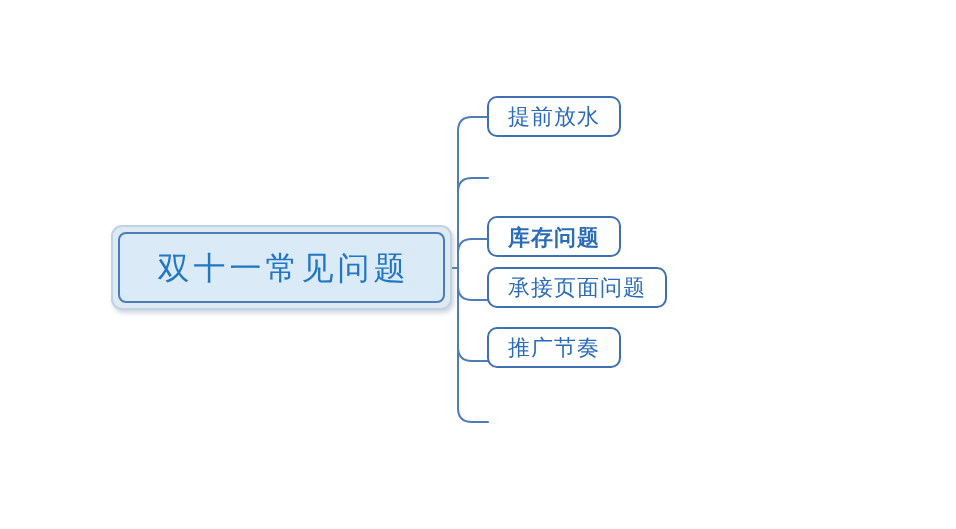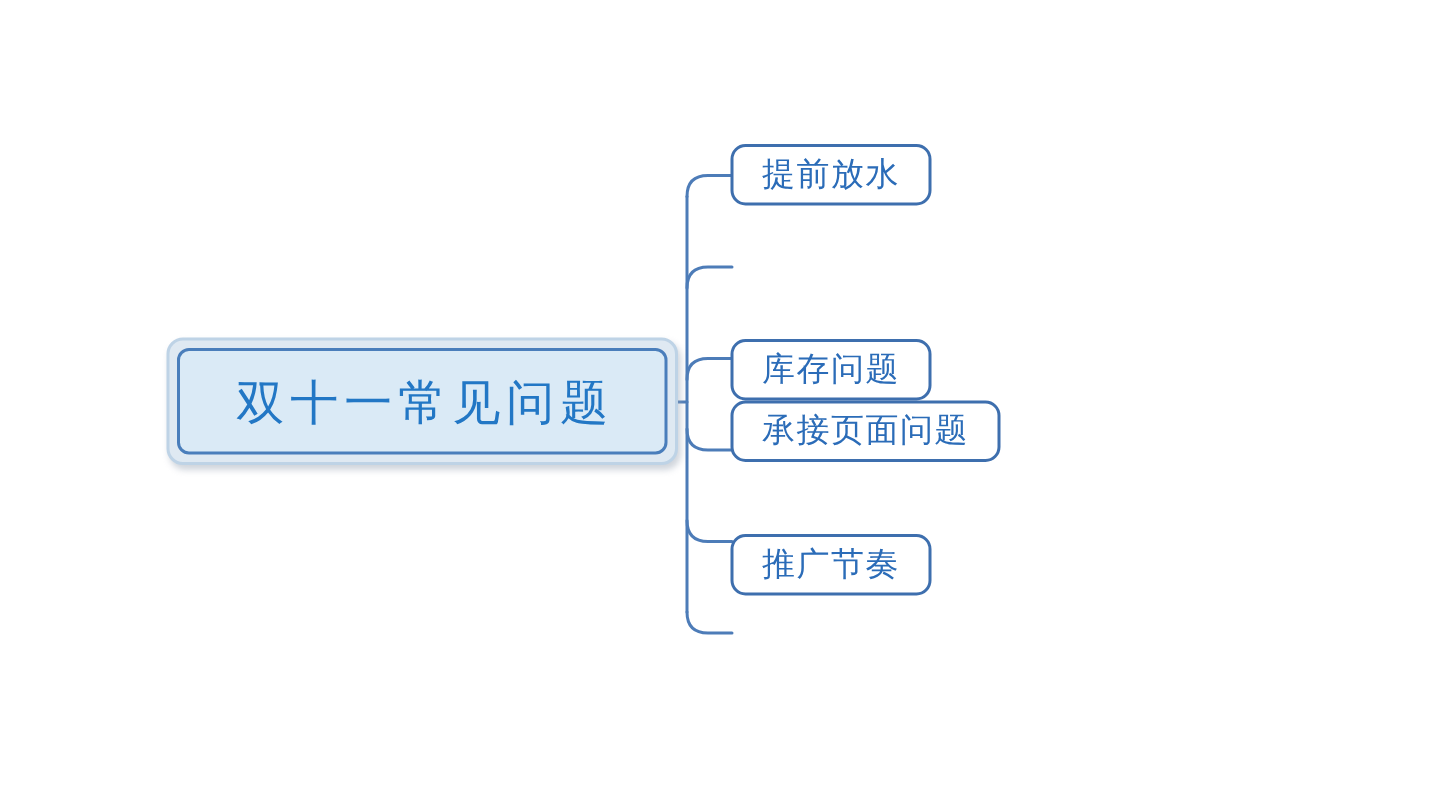--- a/index.html
+++ b/index.html
@@ -74,23 +74,23 @@
   }
   .child-label {
     color: var(--child-text, #2b6cb8);
     font-size: 22px;
     letter-spacing: 1px;
     white-space: nowrap;
     line-height: 1;
   }
   .c1 { top: 96px; }
   .c2 { top: 157px; }
-  .c3 { top: 226px; }
+  .c3 { top: 216px; font-weight: bold; }
   .c4 { top: 267px; }
-  .c5 { top: 356px; justify-content: flex-end; }
+  .c5 { top: 327px; justify-content: flex-end; }
   .c6 { top: 401px; }
 </style>
 </head>
 <body>
 
 <div class="canvas">
 
   <svg class="connector-svg" viewBox="0 0 956 529" xmlns="http://www.w3.org/2000/svg">
     <path class="connector" d="M450 268 H458"></path>
     <path class="connector" d="M458 131 V408"></path>

